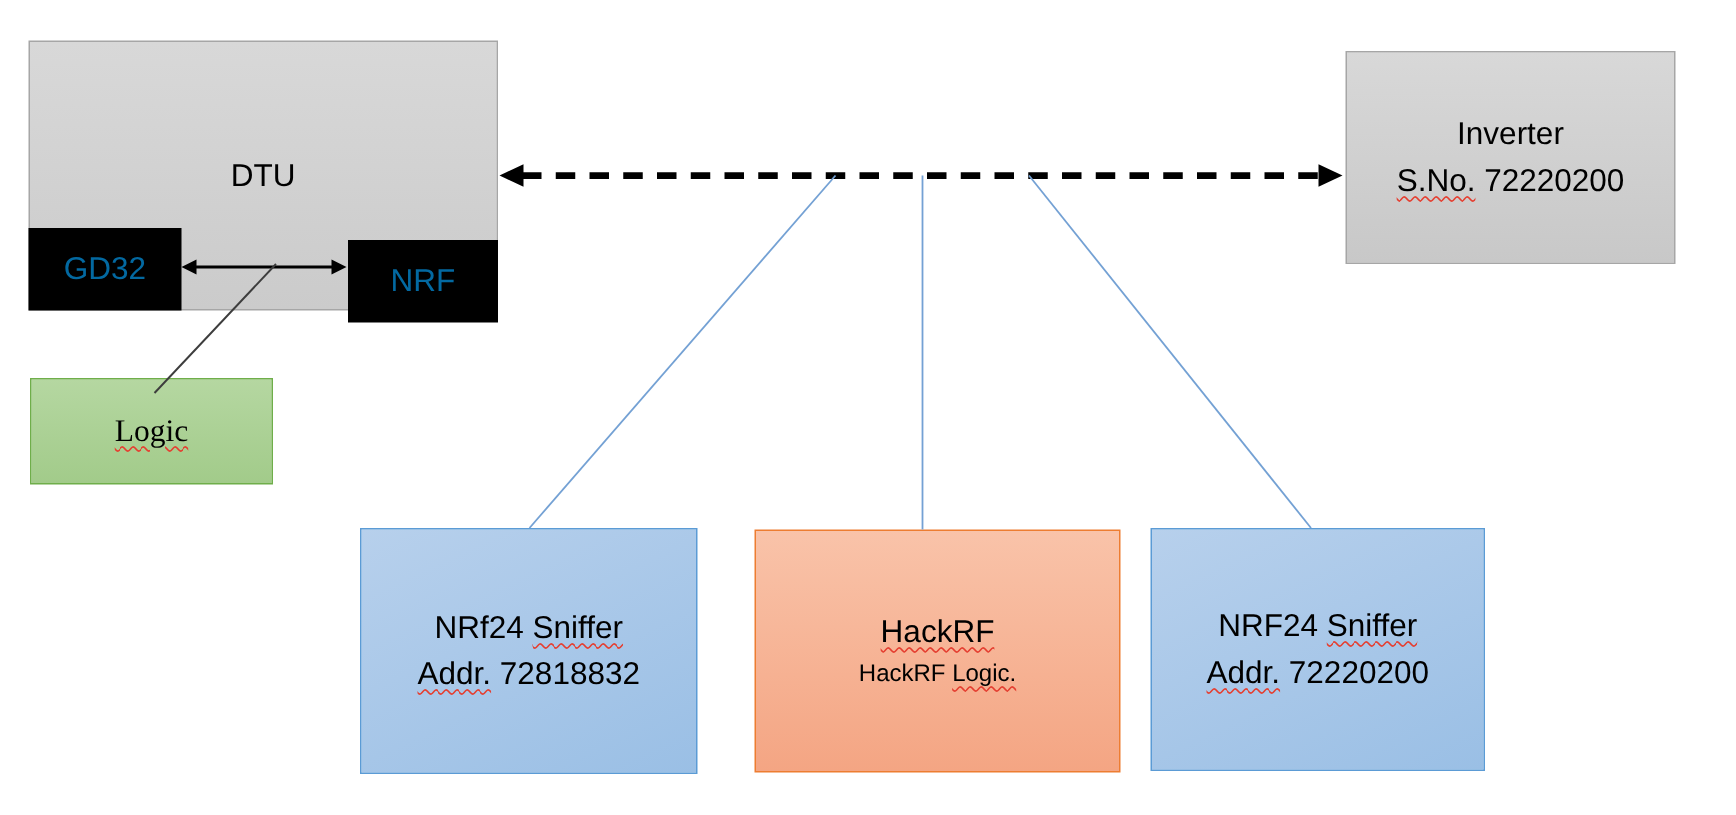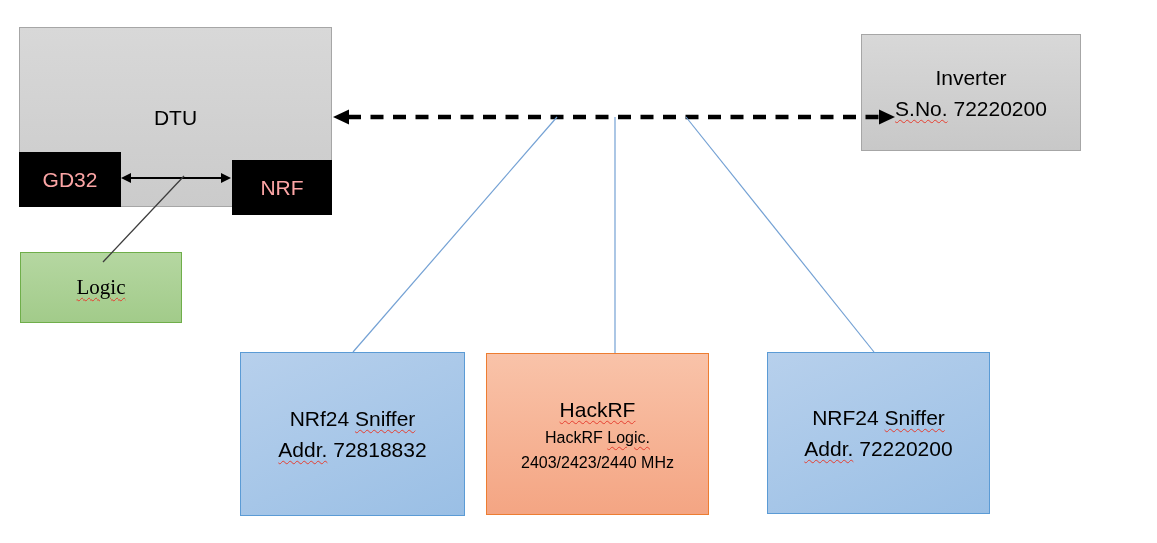--- a/index.html
+++ b/index.html
@@ -32,45 +32,45 @@
     text-underline-offset: 3px;
   }
   
   #dtu-box {
     left: 19px; top: 27px; width: 313px; height: 180px;
     background: linear-gradient(#d8d8d8, #cbcbcb);
     border: 1.4px solid #a6a6a6;
   }
   .chip {
     background: #000000;
-    color: #fca5a5;
+    color: #0369a1;
     z-index: 2;
     text-align: center;
   }
   #gd32-chip { left: 19px; top: 152px; width: 102px; height: 55px; }
   #nrf-chip  { left: 232px; top: 160px; width: 100px; height: 55px; }
   #logic-box {
     left: 20px; top: 252px; width: 162px; height: 71px;
     background: linear-gradient(#b5d7a1, #a2cb8a);
     border: 1.6px solid #6fae4a;
     font-family: Liberation Serif, serif;
   }
   #inverter-box {
-    left: 861px; top: 34px; width: 220px; height: 117px;
+    left: 897px; top: 34px; width: 220px; height: 142px;
     background: linear-gradient(#d8d8d8, #c8c8c8);
     border: 1.4px solid #a6a6a6;
   }
   .sniffer {
     background: linear-gradient(155deg, #b7d0ec, #9abfe5);
     border: 1.6px solid #5b9bd5;
   }
   #sniffer-left-box  { left: 240px; top: 352px; width: 225px; height: 164px; }
   #sniffer-right-box { left: 767px; top: 352px; width: 223px; height: 162px; }
   #hackrf-box {
-    left: 486px; top: 353px; width: 223px; height: 162px;
+    left: 503px; top: 353px; width: 244px; height: 162px;
     background: linear-gradient(#f9c3a9, #f4a583);
     border: 1.6px solid #ed7d31;
   }
   #connector-layer {
     position: absolute;
     left: 0; top: 0;
     width: 1157px; height: 543px;
     z-index: 3;
     pointer-events: none;
   }
@@ -101,21 +101,20 @@
   </div>
 
   <div class="box sniffer" id="sniffer-left-box">
     <div class="line"><span>NRf24</span> <span class="sq">Sniffer</span></div>
     <div class="line"><span class="sq">Addr.</span> <span>72818832</span></div>
   </div>
 
   <div class="box" id="hackrf-box">
     <div class="line"><span class="sq">HackRF</span></div>
     <div class="line small"><span>HackRF</span> <span class="sq">Logic.</span></div>
-    <div class="line small"><span>2403/2423/2440 MHz</span></div>
   </div>
 
   <div class="box sniffer" id="sniffer-right-box">
     <div class="line"><span>NRF24</span> <span class="sq">Sniffer</span></div>
     <div class="line"><span class="sq">Addr.</span> <span>72220200</span></div>
   </div>
 
   <svg id="connector-layer" viewBox="0 0 1157 543" xmlns="http://www.w3.org/2000/svg">
 
     <g>

